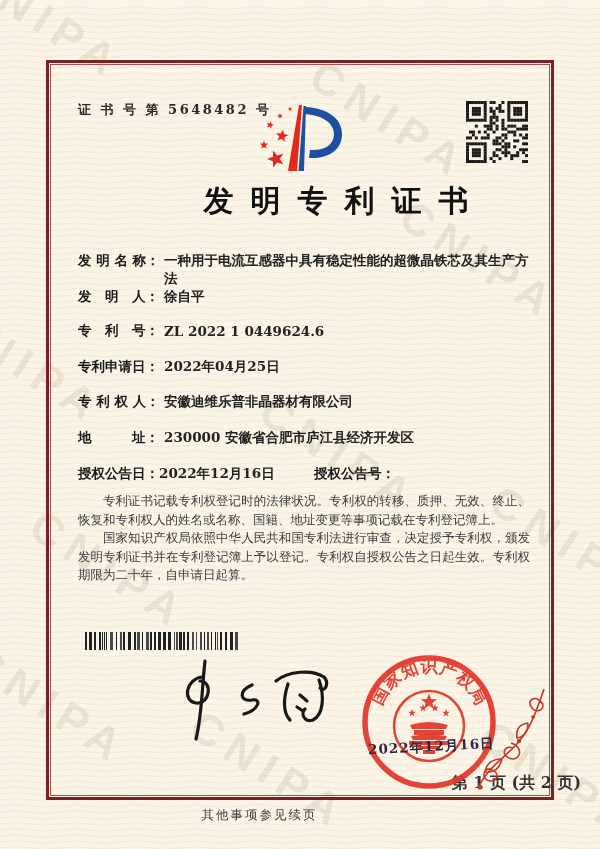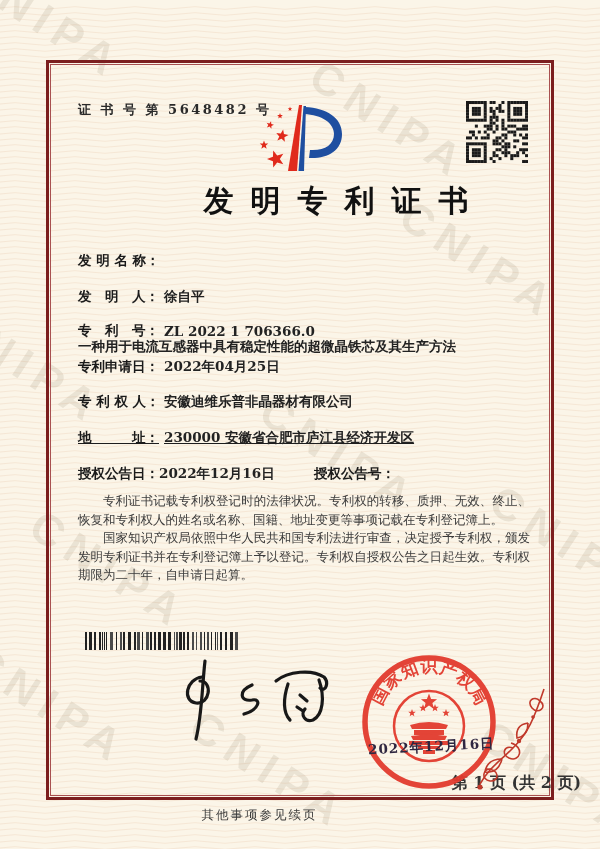--- a/index.html
+++ b/index.html
@@ -463,41 +463,41 @@
         <rect x="23.61904761904762" y="56.0952380952381" width="3.0114285714285716" height="3.0114285714285716" fill="#1a1a1a"></rect>
         <rect x="32.47619047619048" y="56.0952380952381" width="3.0114285714285716" height="3.0114285714285716" fill="#1a1a1a"></rect>
         <rect x="44.28571428571429" y="56.0952380952381" width="3.0114285714285716" height="3.0114285714285716" fill="#1a1a1a"></rect>
         <rect x="26.571428571428573" y="59.04761904761905" width="3.0114285714285716" height="3.0114285714285716" fill="#1a1a1a"></rect>
         <rect x="56.0952380952381" y="59.04761904761905" width="3.0114285714285716" height="3.0114285714285716" fill="#1a1a1a"></rect>
         <rect x="59.04761904761905" y="59.04761904761905" width="3.0114285714285716" height="3.0114285714285716" fill="#1a1a1a"></rect>
       </svg>
 
     <div class="title">发明专利证书</div>
 
-    <div class="frow" style="top:252px;flex-direction:column;">
+    <div class="frow" style="top:252px;">
       <span class="lbl">发 明 名 称：</span>
       <span class="val" style="white-space:normal;">一种用于电流互感器中具有稳定性能的超微晶铁芯及其生产方法</span>
     </div>
     <div class="frow" style="top:288px;">
       <span class="lbl">发　明　人：</span>
       <span class="val">徐自平</span>
     </div>
     <div class="frow" style="top:322px;align-items:center;">
       <span class="lbl">专　利　号：</span>
-      <span class="val">ZL 2022 1 706366.0</span>
+      <span class="val">ZL 2022 1 0449624.6</span>
     </div>
     <div class="frow" style="top:358px;">
       <span class="lbl">专利申请日：</span>
       <span class="val">2022年04月25日</span>
     </div>
     <div class="frow" style="top:393px;">
       <span class="lbl">专 利 权 人：</span>
       <span class="val">安徽迪维乐普非晶器材有限公司</span>
     </div>
-    <div class="frow" style="top:429px;text-decoration:underline;">
+    <div class="frow" style="top:429px;">
       <span class="lbl">地　　　址：</span>
       <span class="val">230000 安徽省合肥市庐江县经济开发区</span>
     </div>
 
     <div class="frow" style="top:465px;">
       <span class="lbl" style="flex-basis:78px;">授权公告日：</span>
       <span class="val">2022年12月16日</span>
       <span class="grant2">
         <span class="lbl" style="flex-basis:80px;">授权公告号：</span>
       </span>

